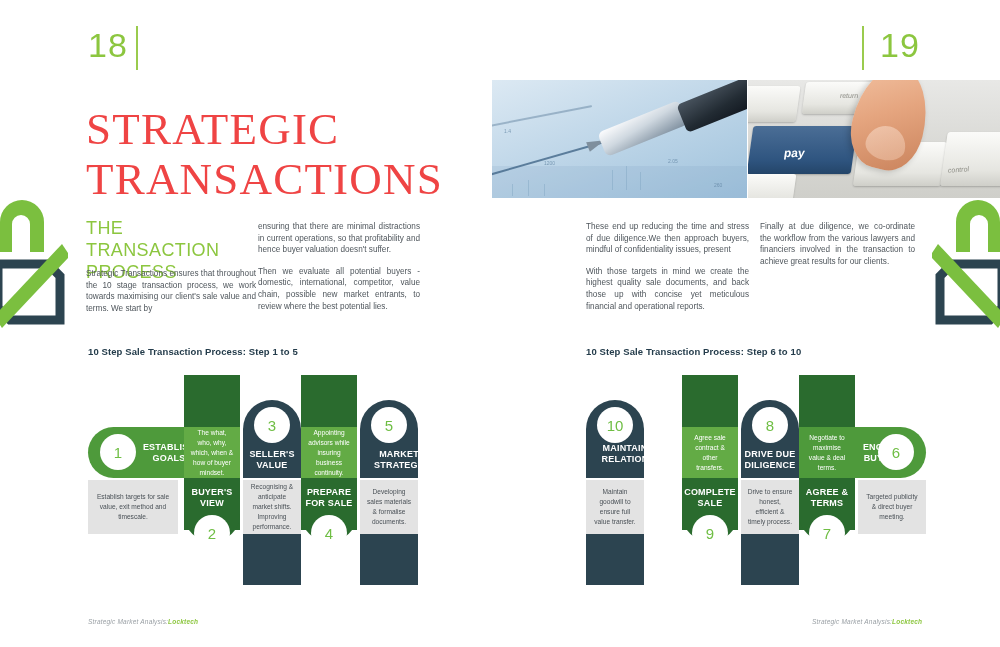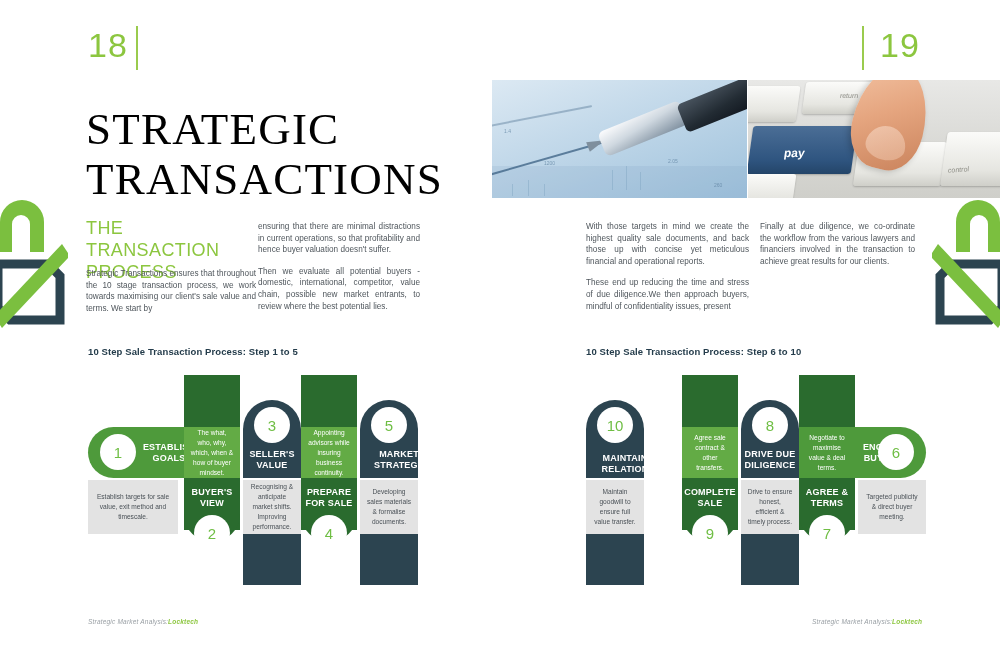--- a/index.html
+++ b/index.html
@@ -15,21 +15,21 @@
     font-size:34px;color:#8cc63f;font-weight:300;letter-spacing:1px;}
   .pnum-left{left:88px;top:26px;text-align:center;}
   .pnum-right{left:880px;top:26px;}
   .pnum-rule{position:absolute;width:2px;background:#9acb4d;}
   .rule-left{left:136px;top:26px;height:44px;}
   .rule-right{left:862px;top:26px;height:44px;}
 
   
   .bigtitle{position:absolute;left:86px;top:104px;
     font-family:"Liberation Serif", serif;
-    font-size:45px;line-height:50px;color:#000000;
+    font-size:45px;line-height:50px;color:#ef4444;
     letter-spacing:1.2px;font-weight:400;}
   .bigtitle div{white-space:nowrap;}
 
   
   .sec-head{position:absolute;left:86px;top:217px;width:175px;
     font-size:18px;line-height:22px;color:#8cc63f;font-weight:400;
     letter-spacing:.4px;}
 
   
   .col{position:absolute;font-size:8.2px;line-height:11.6px;
@@ -132,22 +132,22 @@
   <div class="sec-head">THE TRANSACTION PROCESS</div>
 
   <div class="col c1">
     <p>Strategic Transactions ensures that throughout the 10 stage transaction process, we work towards maximising our client's sale value and terms. We start by</p>
   </div>
   <div class="col c2">
     <p>ensuring that there are minimal distractions in current operations, so that profitability and hence buyer valuation doesn't suffer.</p>
     <p>Then we evaluate all potential buyers - domestic, international, competitor, value chain, possible new market entrants, to review where the best potential lies.</p>
   </div>
   <div class="col c3">
+    <p>These end up reducing the time and stress of due diligence.We then approach buyers, mindful of confidentiality issues, present</p>
     <p>With those targets in mind we create the highest quality sale documents, and back those up with concise yet meticulous financial and operational reports.</p>
-    <p>These end up reducing the time and stress of due diligence.We then approach buyers, mindful of confidentiality issues, present</p>
   </div>
   <div class="col c4">
     <p>Finally at due diligence, we co-ordinate the workflow from the various lawyers and financiers involved in the transaction to achieve great results for our clients.</p>
   </div>
 
   <div class="photo photo-left">
     <div class="ph-grid" style="left:0;top:86px;width:255px;height:32px;opacity:.18;"></div>
     <div class="ph-line" style="left:-10px;top:96px;width:130px;transform:rotate(-16deg);"></div>
     <div class="ph-line" style="left:100px;top:65px;width:80px;transform:rotate(-24deg);"></div>
     <div class="ph-line" style="left:-8px;top:46px;width:110px;transform:rotate(-11deg);opacity:.35;"></div>
@@ -248,21 +248,21 @@
 
     <div class="node bg-sl" style="left:0px;top:25px;width:58px;height:40px;border-radius:29px 29px 0 0;"></div>
     <div class="node bg-sl" style="left:0px;top:55px;width:58px;height:48px;"></div>
     <div class="node bg-sl" style="left:0px;top:130px;width:58px;height:80px;"></div>
 
     <div class="node bg-sl" style="left:155px;top:25px;width:58px;height:40px;border-radius:29px 29px 0 0;"></div>
     <div class="node bg-sl" style="left:155px;top:55px;width:58px;height:48px;"></div>
     <div class="node bg-sl" style="left:155px;top:130px;width:58px;height:80px;"></div>
 
     <div class="circ" style="left:11px;top:32px;width:36px;height:36px;">10</div>
-    <div class="lbl" style="left:0px;top:70px;width:78px;height:37px;">MAINTAIN RELATION</div>
+    <div class="lbl" style="left:0px;top:60px;width:78px;height:37px;">MAINTAIN RELATION</div>
     <div class="desc on-grey bg-gy" style="left:0px;top:105px;width:58px;height:54px;">Maintain goodwill to ensure full value transfer.</div>
 
     <div class="desc on-green" style="left:96px;top:52px;width:56px;height:51px;background:#63ab45;">Agree sale contract &amp; other transfers.</div>
     <div class="lbl" style="left:96px;top:105px;width:56px;height:36px;">COMPLETE SALE</div>
     <div class="circ" style="left:106px;top:140px;width:36px;height:36px;">9</div>
 
     <div class="circ" style="left:166px;top:32px;width:36px;height:36px;">8</div>
     <div class="lbl" style="left:153px;top:66px;width:62px;height:37px;">DRIVE DUE DILIGENCE</div>
     <div class="desc on-grey bg-gy" style="left:155px;top:105px;width:58px;height:54px;">Drive to ensure honest, efficient &amp; timely process.</div>
 

